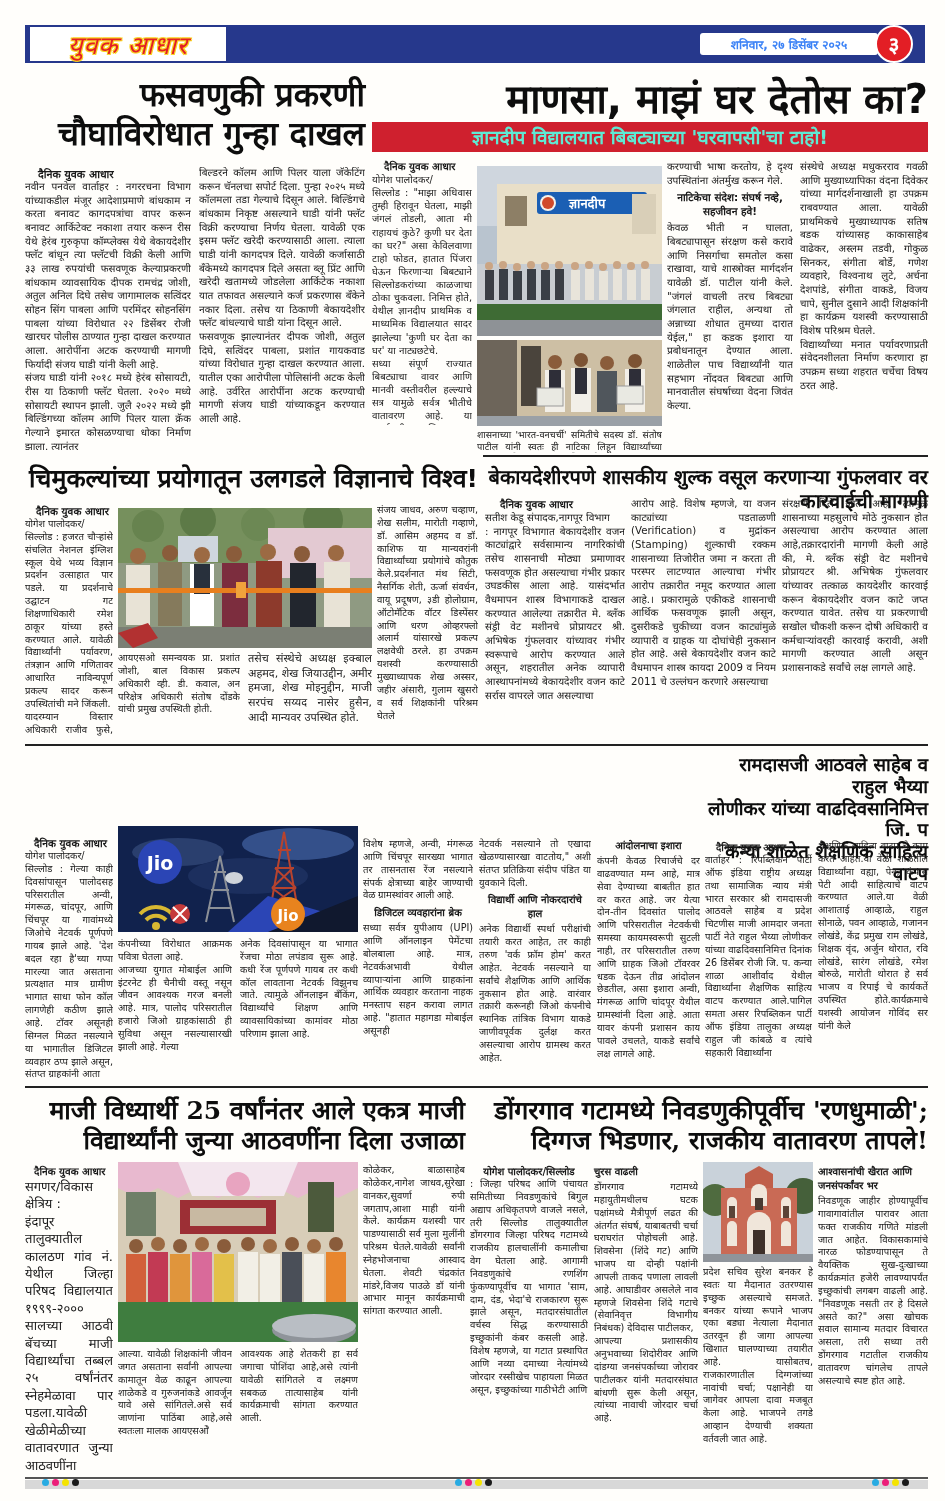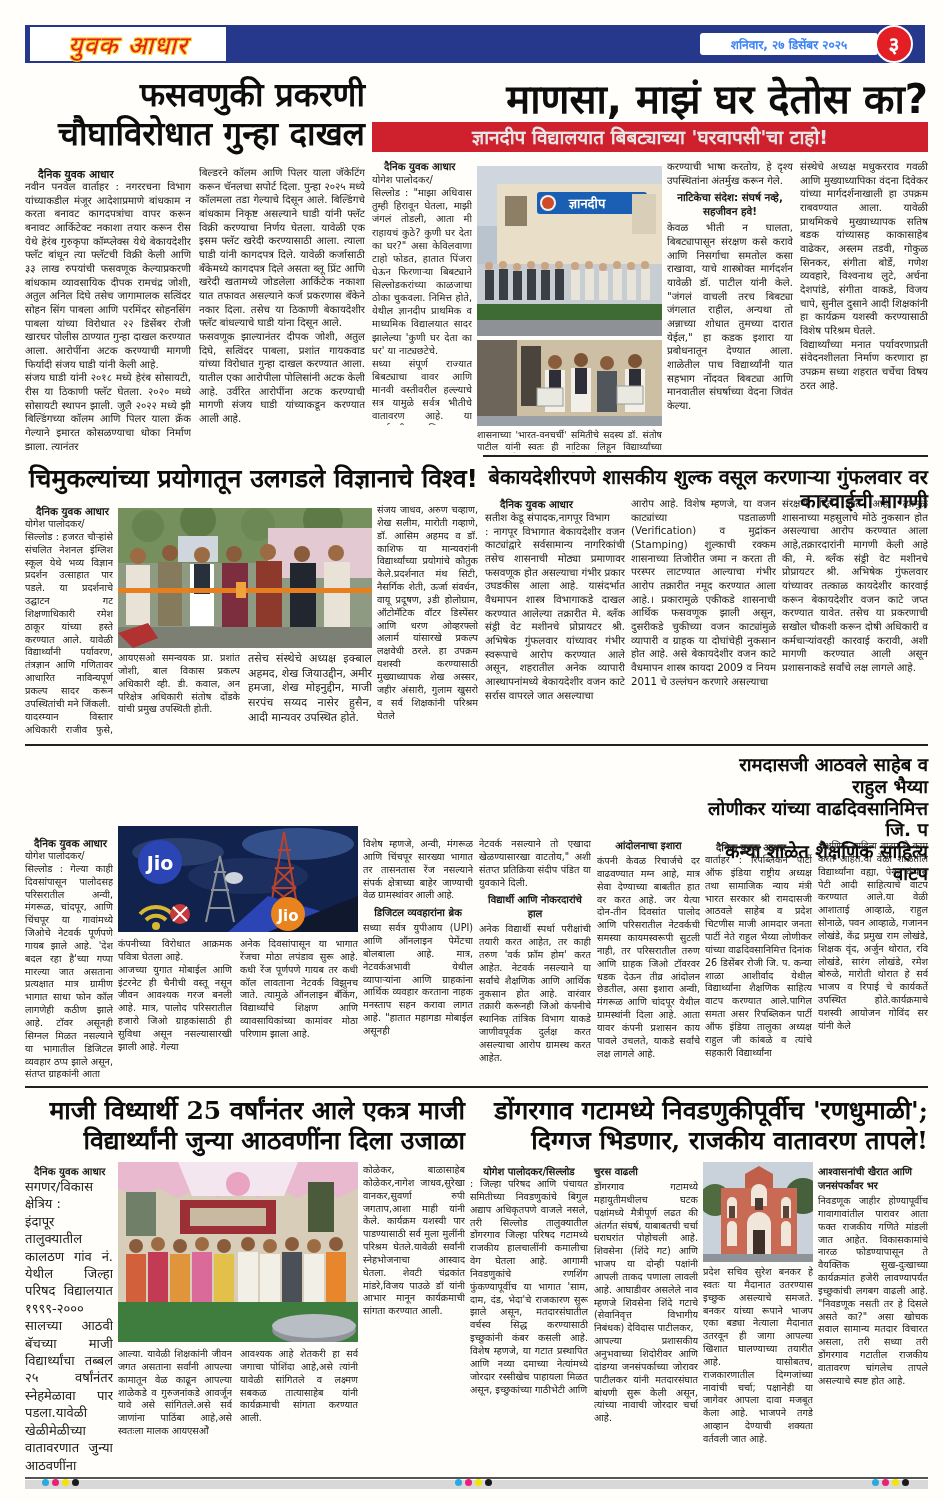--- a/index.html
+++ b/index.html
@@ -14,21 +14,21 @@
   #date-box{left:700px;top:33px;width:178px;height:22px;background:#fff;border-radius:3px;
             display:flex;align-items:center;justify-content:center;font-size:12px;font-weight:bold;color:#3b82f6;}
   #page-circle{left:875px;top:25px;width:38px;height:38px;border-radius:50%;background:#e31e25;border:2px solid #fff;
                display:flex;align-items:center;justify-content:center;color:#fff;font-size:21px;font-weight:bold;box-sizing:border-box;}
   
   .headline{font-weight:800;color:#0d0d0d;text-align:right;white-space:pre-line;line-height:1.18;}
   .col{font-size:10.2px;line-height:1.34;text-align:justify;white-space:pre-line;overflow:hidden;}
   .credit{font-weight:bold;font-size:10.8px;}
   .subhead-inline{font-weight:bold;text-align:center;margin:3px 0;}
   #a2-redbar{left:372px;top:122px;width:556px;height:30px;background:#cf202e;display:flex;align-items:center;justify-content:center;}
-  #a2-redbar div{color:#e5e5e5;font-weight:bold;font-size:19px;}
+  #a2-redbar div{color:#5eead4;font-weight:bold;font-size:19px;}
   .rule{background:#222;}
   .caption{font-size:9.3px;line-height:1.25;text-align:justify;overflow:hidden;}
   
   #foot-line{left:25px;top:1477px;width:903px;height:2px;background:#555;}
   #foot-bar{left:25px;top:1480px;width:903px;height:9px;background:#d8d8d8;}
   .dots{top:1477px;height:10px;display:flex;gap:3px;align-items:center;}
   .dot{width:7px;height:7px;border-radius:50%;}
   .d-c{background:#29abe2}.d-m{background:#ec1e79}.d-y{background:#f5e400}.d-k{background:#1a1a1a}
   svg{display:block;}
 </style>

